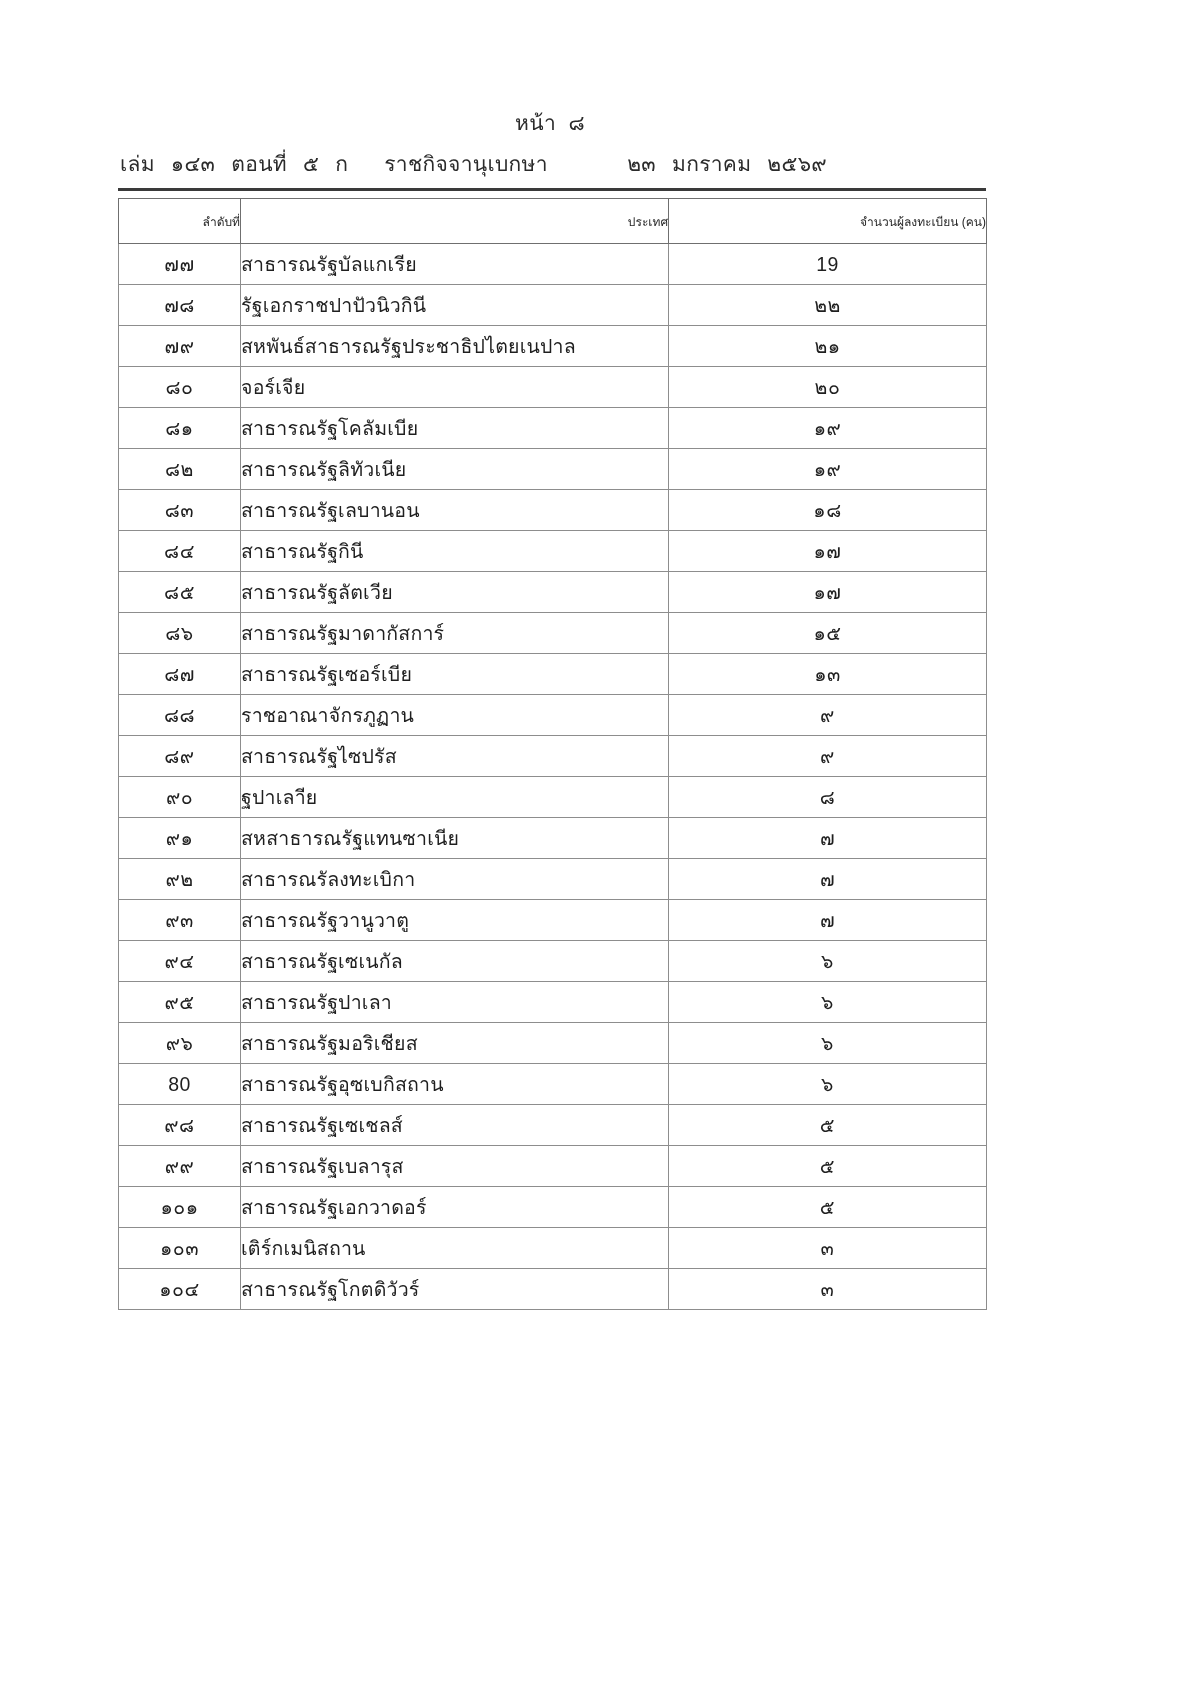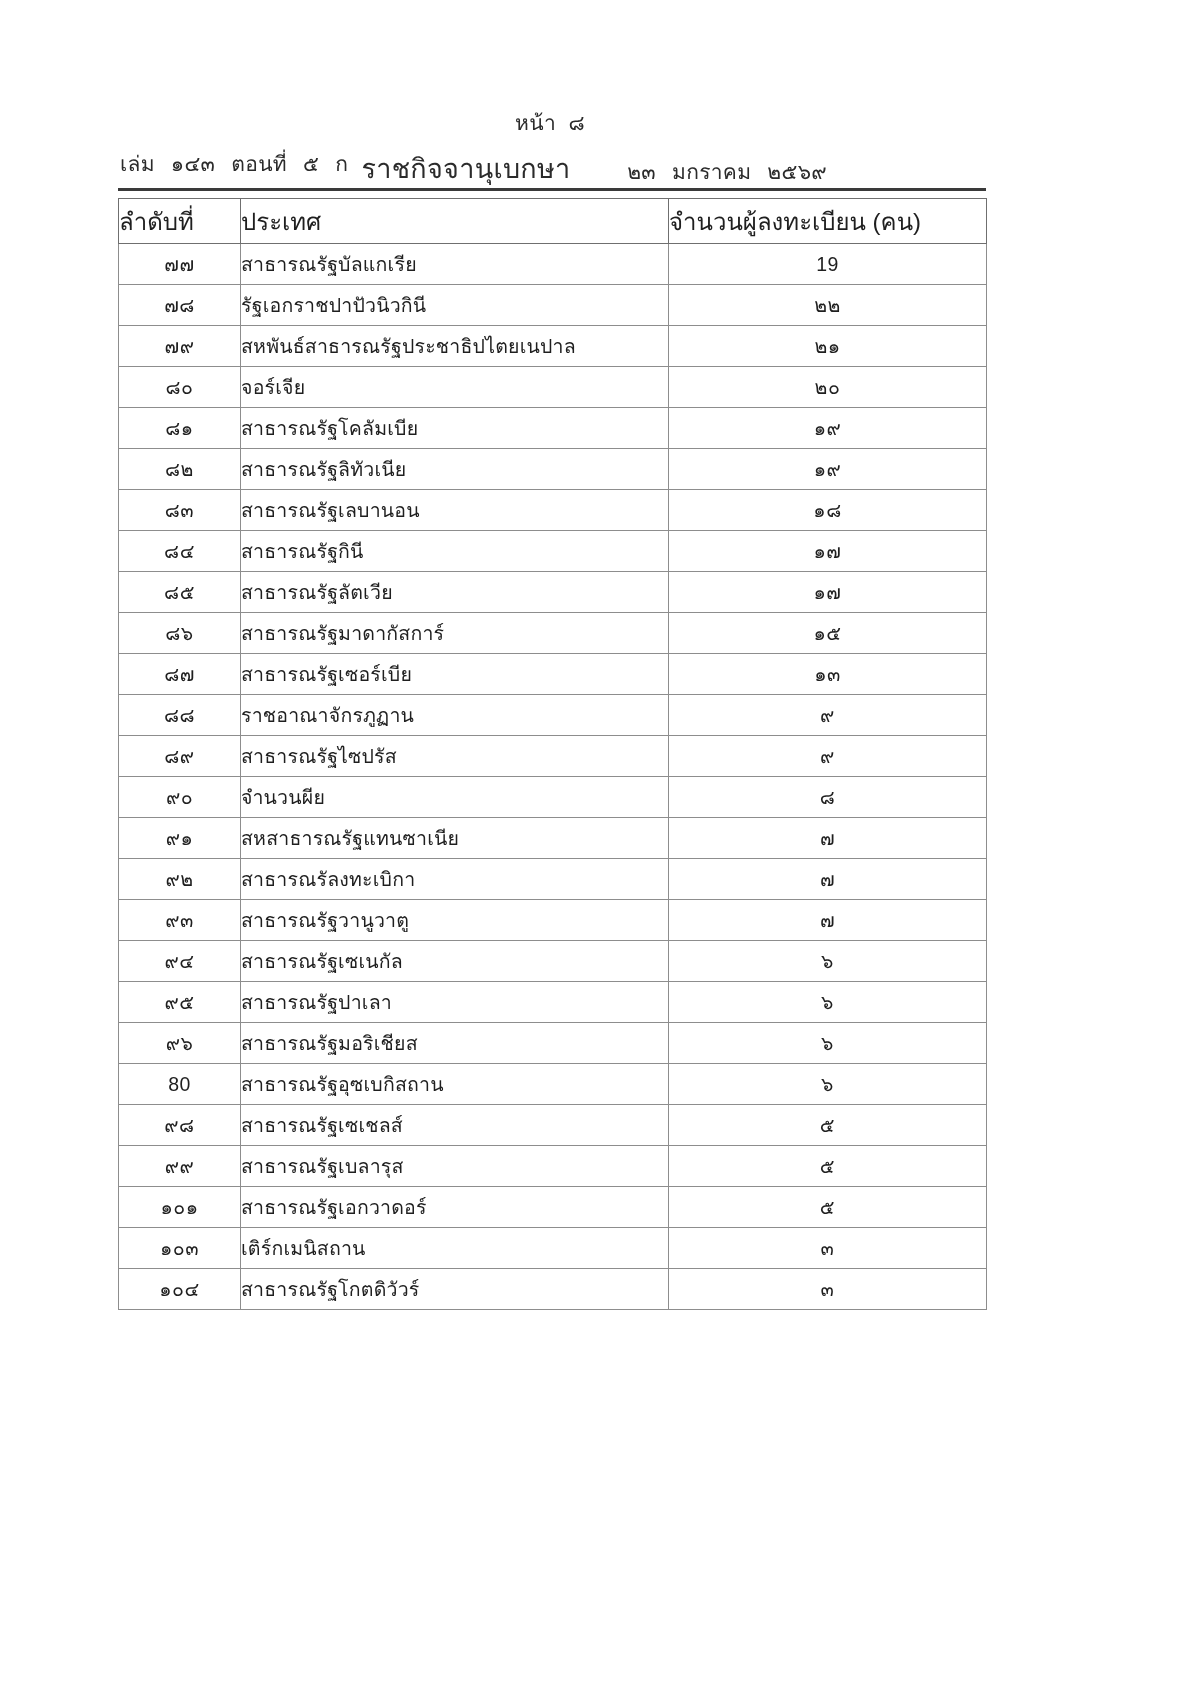--- a/index.html
+++ b/index.html
@@ -62,30 +62,30 @@
   }
   .header-left span { margin-right: 16px; }
   .header-left span:last-child { margin-right: 0; }
 
   .header-center {
     position: absolute;
     left: 0;
     right: 0;
     top: 0;
     text-align: center;
-    font-size: 27px;
+    font-size: 21px;
     color: #2b2b2b;
     padding-right: 100px;
     letter-spacing: 0.3px;
   }
 
   .header-right {
     position: absolute;
     right: 205px;
-    top: 8px;
+    top: 0;
     font-size: 21px;
     color: #2b2b2b;
     white-space: nowrap;
     letter-spacing: 0.3px;
   }
   .header-right span { margin-right: 16px; }
   .header-right span:last-child { margin-right: 0; }
 
   .header-rule {
     position: absolute;
@@ -117,22 +117,22 @@
   table.registry th,
   table.registry td {
     border: 1px solid #8d8d8d;
     padding: 0;
     font-weight: normal;
     color: #1f1f1f;
   }
 
   table.registry thead th {
     height: 44px;
-    font-size: 24px;
-    text-align: left;
+    font-size: 12px;
+    text-align: right;
     vertical-align: middle;
     border-color: #6f6f6f;
   }
 
   table.registry tbody td {
     height: 40px;
     font-size: 19.5px;
     vertical-align: middle;
   }
 
@@ -252,21 +252,21 @@
             <td class="cell-country">ราชอาณาจักรภูฏาน</td>
             <td class="cell-count">๙</td>
           </tr>
           <tr>
             <td class="cell-order">๘๙</td>
             <td class="cell-country">สาธารณรัฐไซปรัส</td>
             <td class="cell-count">๙</td>
           </tr>
           <tr>
             <td class="cell-order">๙๐</td>
-            <td class="cell-country">จำนวนผีย</td>
+            <td class="cell-country">ฐปาเลาีย</td>
             <td class="cell-count">๘</td>
           </tr>
           <tr>
             <td class="cell-order">๙๑</td>
             <td class="cell-country">สหสาธารณรัฐแทนซาเนีย</td>
             <td class="cell-count">๗</td>
           </tr>
           <tr>
             <td class="cell-order">๙๒</td>
             <td class="cell-country">สาธารณรัลงทะเบิกา</td>

